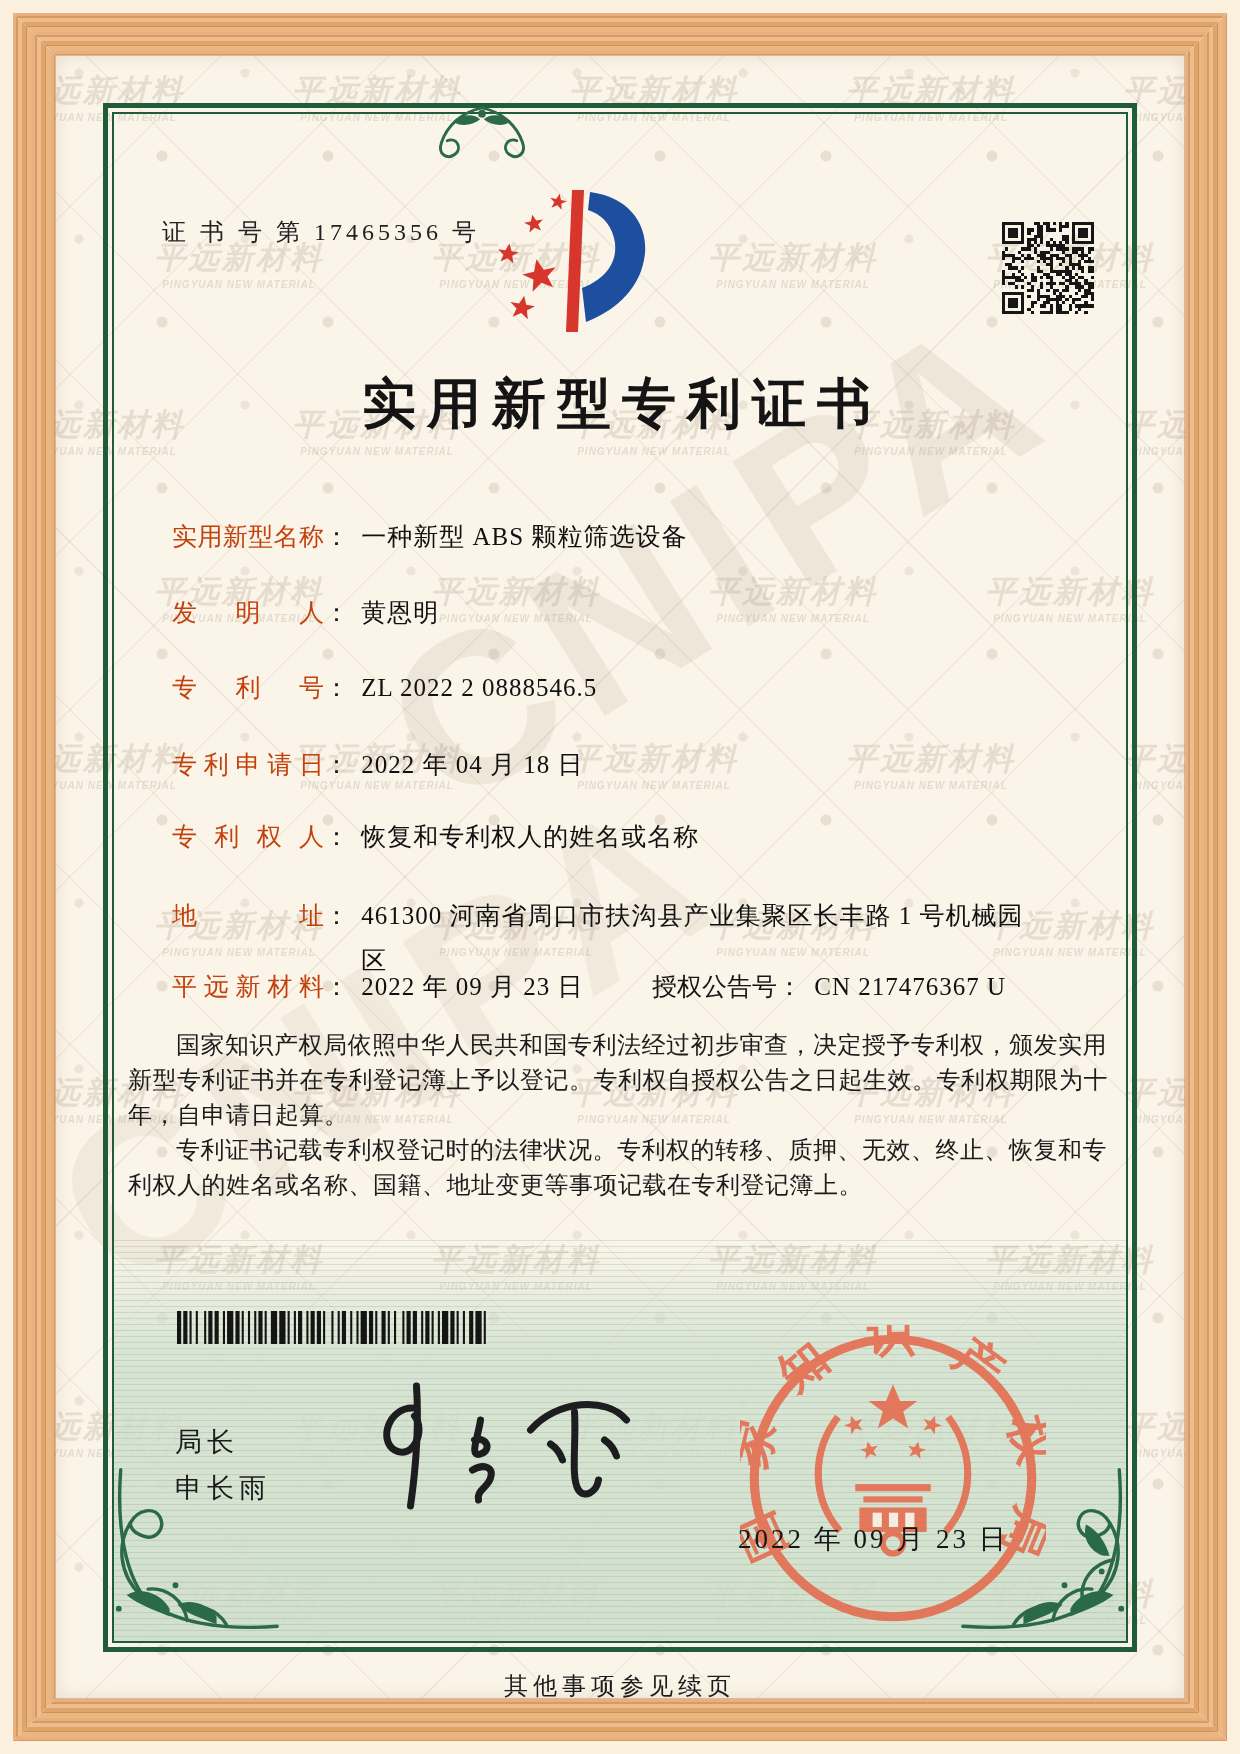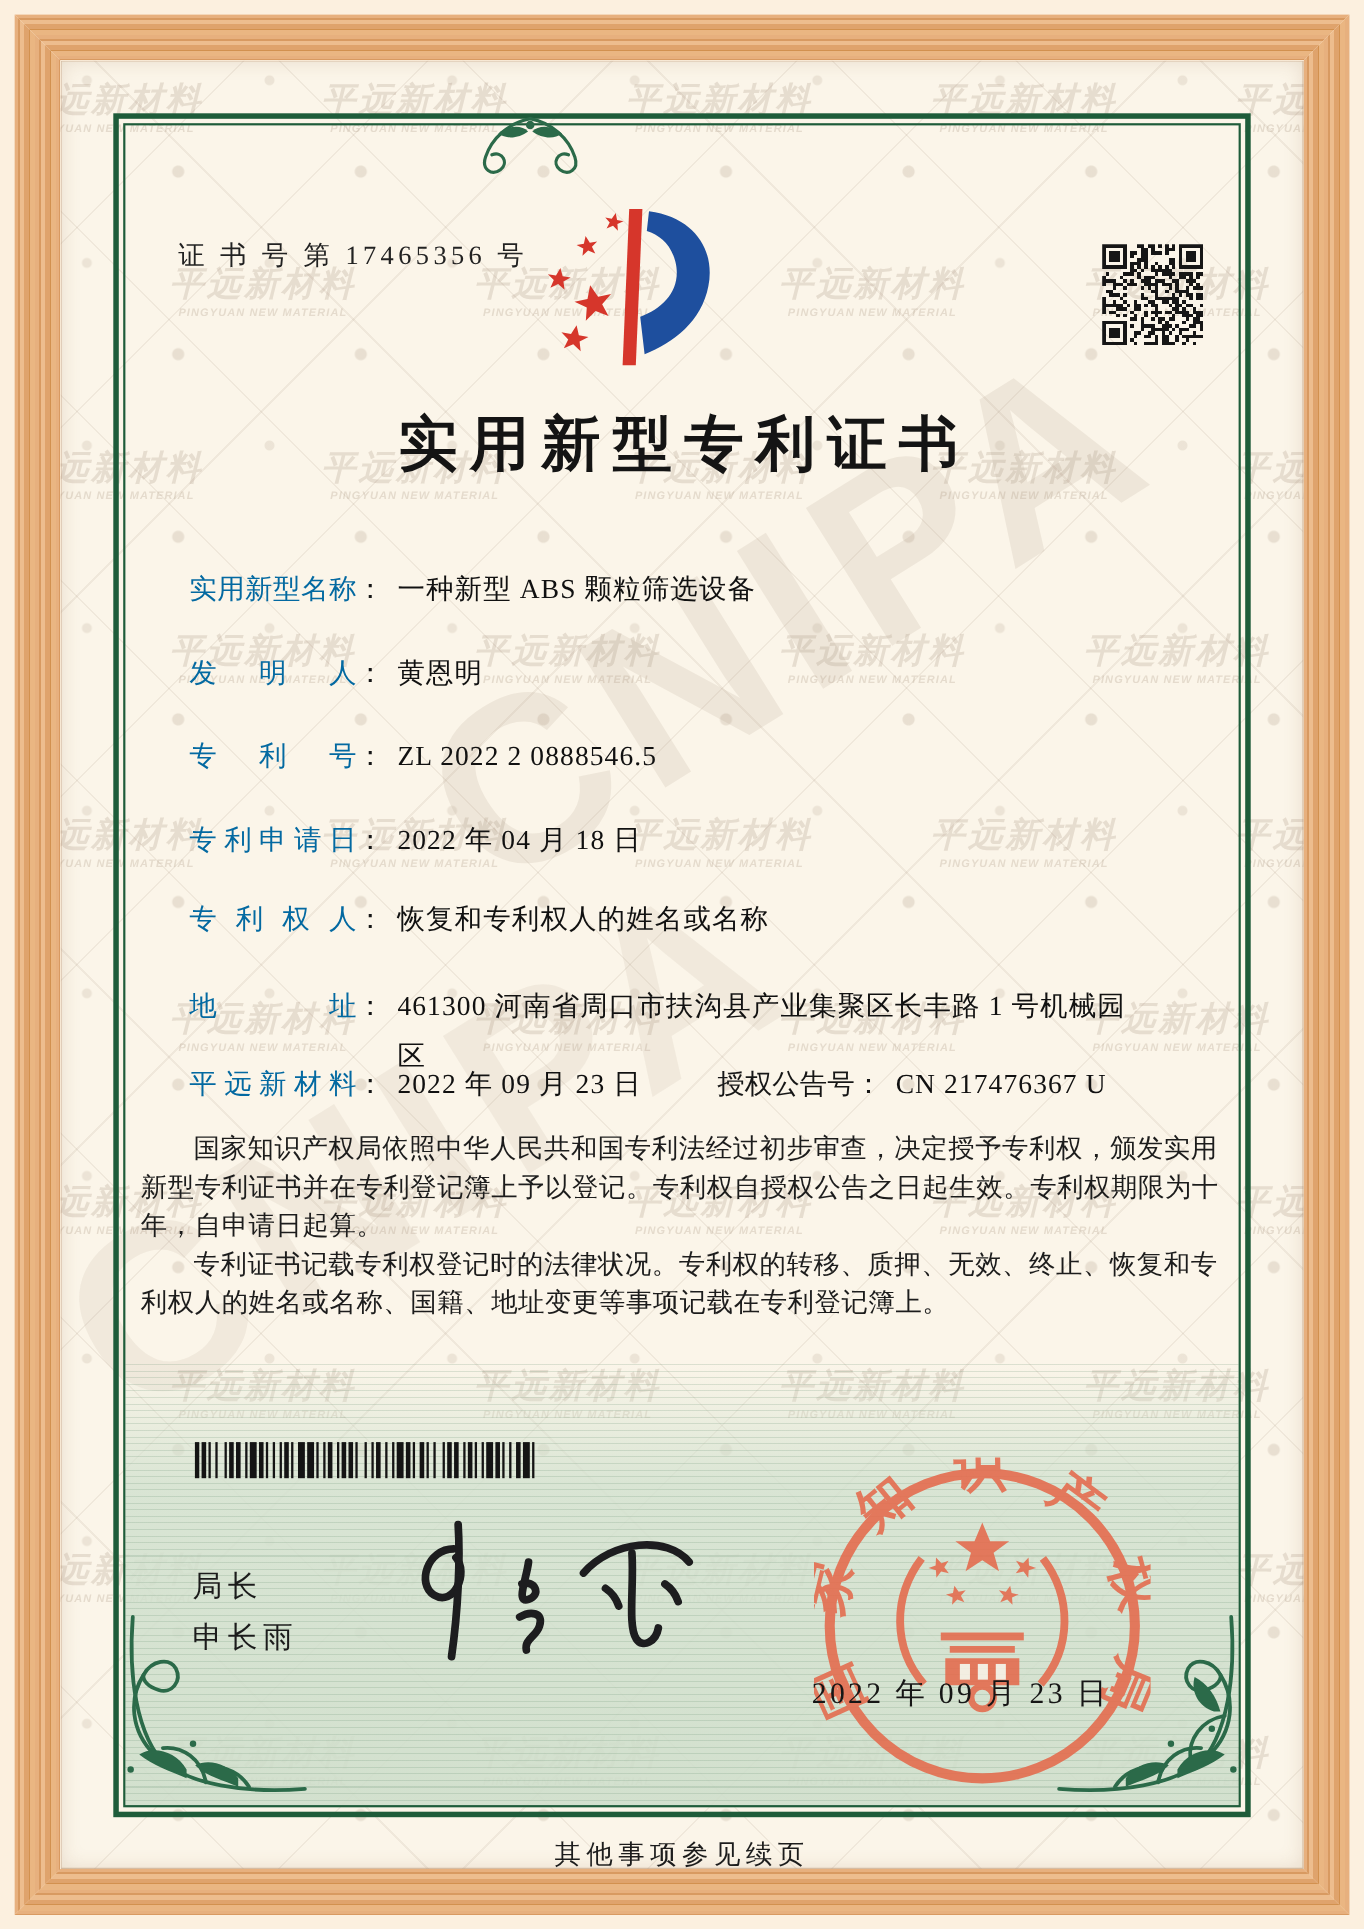--- a/index.html
+++ b/index.html
@@ -43,21 +43,21 @@
     border:5px solid var(--border-green,#1e5c3a);}
   .border-inner{position:absolute;left:112px;top:112px;width:1012px;height:1527px;z-index:2;
     border:2px solid var(--border-green,#1e5c3a);}
   .flourish{position:absolute;z-index:2;}
   
   .content{position:absolute;inset:0;z-index:3;}
   .cert-no{position:absolute;left:162px;top:216px;font-size:24px;letter-spacing:4px;color:#222;}
   .title{position:absolute;left:4px;right:0;top:368px;text-align:center;font-size:54px;font-weight:bold;
     letter-spacing:11px;color:#141414;}
   .row{position:absolute;left:172px;font-size:25px;line-height:34px;white-space:nowrap;}
-  .lbl{display:inline-block;width:152px;text-align:justify;text-align-last:justify;vertical-align:top;color:#0369a1;}
+  .lbl{display:inline-block;width:152px;text-align:justify;text-align-last:justify;vertical-align:top;color:#c2410c;}
   .colon{display:inline-block;vertical-align:top;color:#161616;}
   .val{display:inline-block;margin-left:6px;letter-spacing:1px;vertical-align:top;color:#111;}
   .row-address .val{width:680px;white-space:normal;line-height:45px;}
   .row-address .lbl,.row-address .colon{line-height:45px;}
   .grant-no{position:absolute;left:480px;top:0;}
   .lbl-plain{display:inline-block;vertical-align:top;color:#161616;}
   .paras{position:absolute;left:128px;top:1028px;width:986px;font-size:24px;line-height:35px;
     color:#1c1c1c;letter-spacing:.5px;}
   .paras p{margin:0;text-indent:2em;}
   .director{position:absolute;left:175px;font-family:"Liberation Sans","DejaVu Sans",sans-serif;

